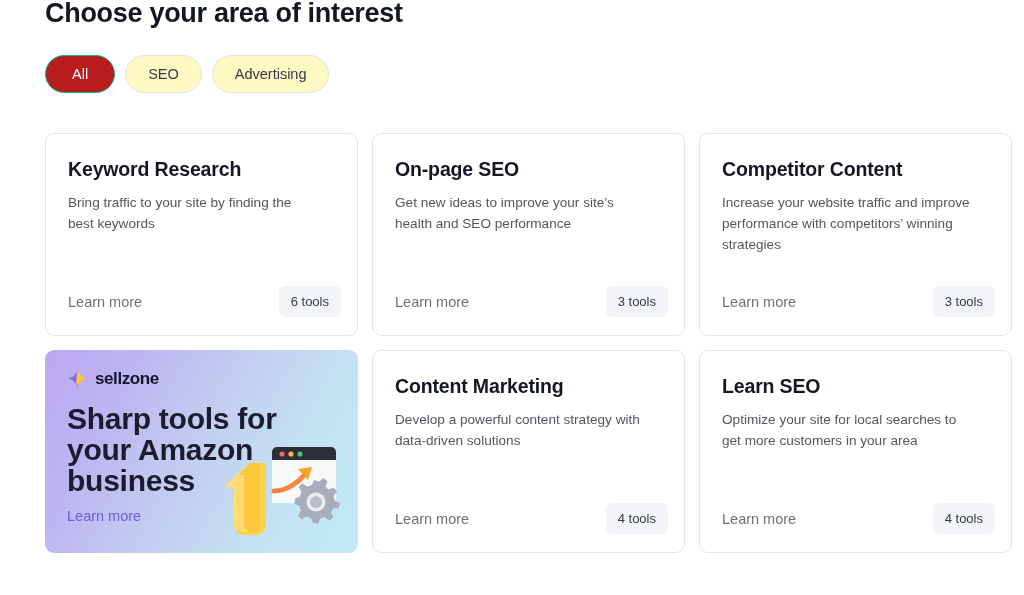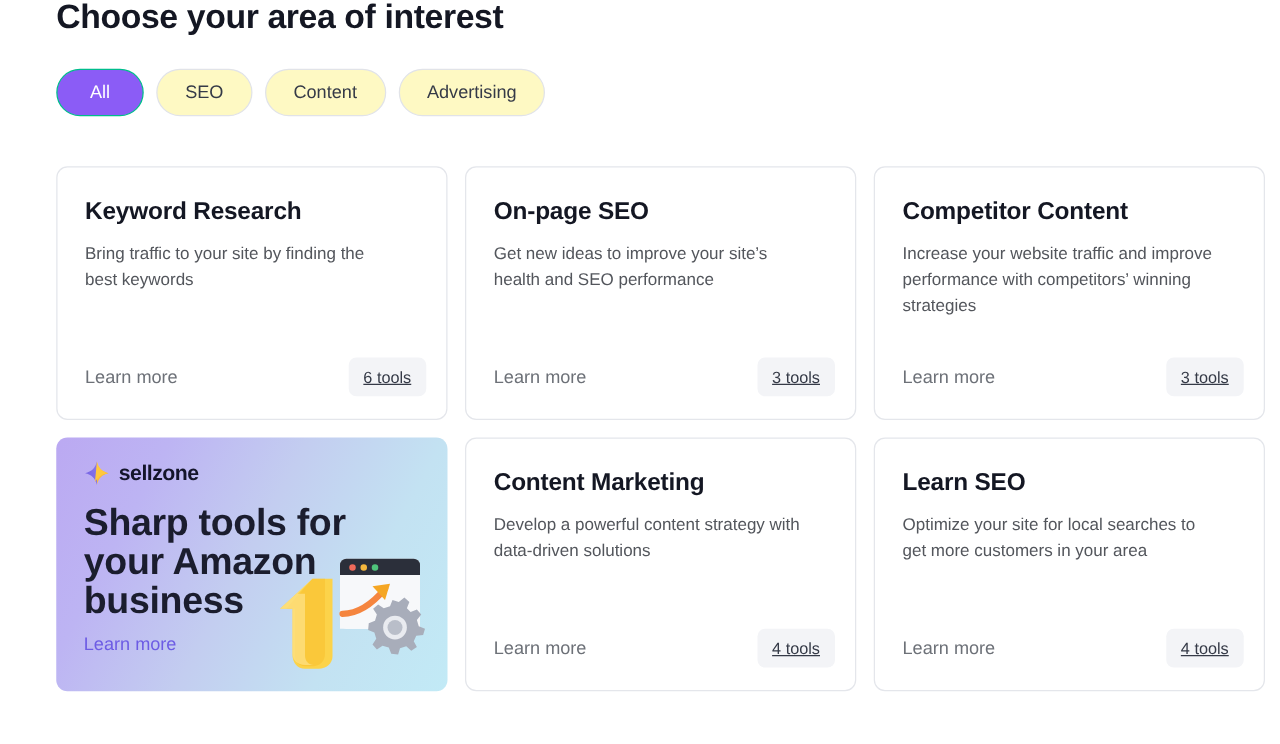--- a/index.html
+++ b/index.html
@@ -55,21 +55,21 @@
     border-radius: 19px;
     border: 1px solid #e1e3e8;
     background: #fef9c3;
     color: #353a47;
     font-size: 14.5px;
     line-height: 1;
     white-space: nowrap;
     cursor: pointer;
   }
   .pill.is-active {
-    background: #8b5cf6;
+    background: #b91c1c;
     border-color: #00bd8c;
     color: #ffffff;
     padding: 0 26px;
   }
 
   
   .grid {
     position: absolute;
     left: 16px;
     top: 133px;
@@ -123,21 +123,20 @@
     cursor: pointer;
   }
   .tools-badge {
     background: #f3f4f7;
     color: #353a47;
     font-size: 13px;
     line-height: 1;
     padding: 9px 12px;
     border-radius: 6px;
     white-space: nowrap;
-    text-decoration: underline;
   }
 
   
   .promo {
     position: relative;
     box-sizing: border-box;
     border-radius: 9px;
     overflow: hidden;
     padding: 17px 22px 0 22px;
     background: linear-gradient(118deg,
@@ -200,23 +199,20 @@
 <div class="page">
 
   <h1 class="page-title">Choose your area of interest</h1>
 
   <div class="filter-row">
     <div class="pill is-active">
       <span>All</span>
     </div>
     <div class="pill">
       <span>SEO</span>
-    </div>
-    <div class="pill">
-      <span>Content</span>
     </div>
     <div class="pill">
       <span>Advertising</span>
     </div>
   </div>
 
   <div class="grid">
 
     <div class="card">
       <h2 class="card-title">Keyword Research</h2>

